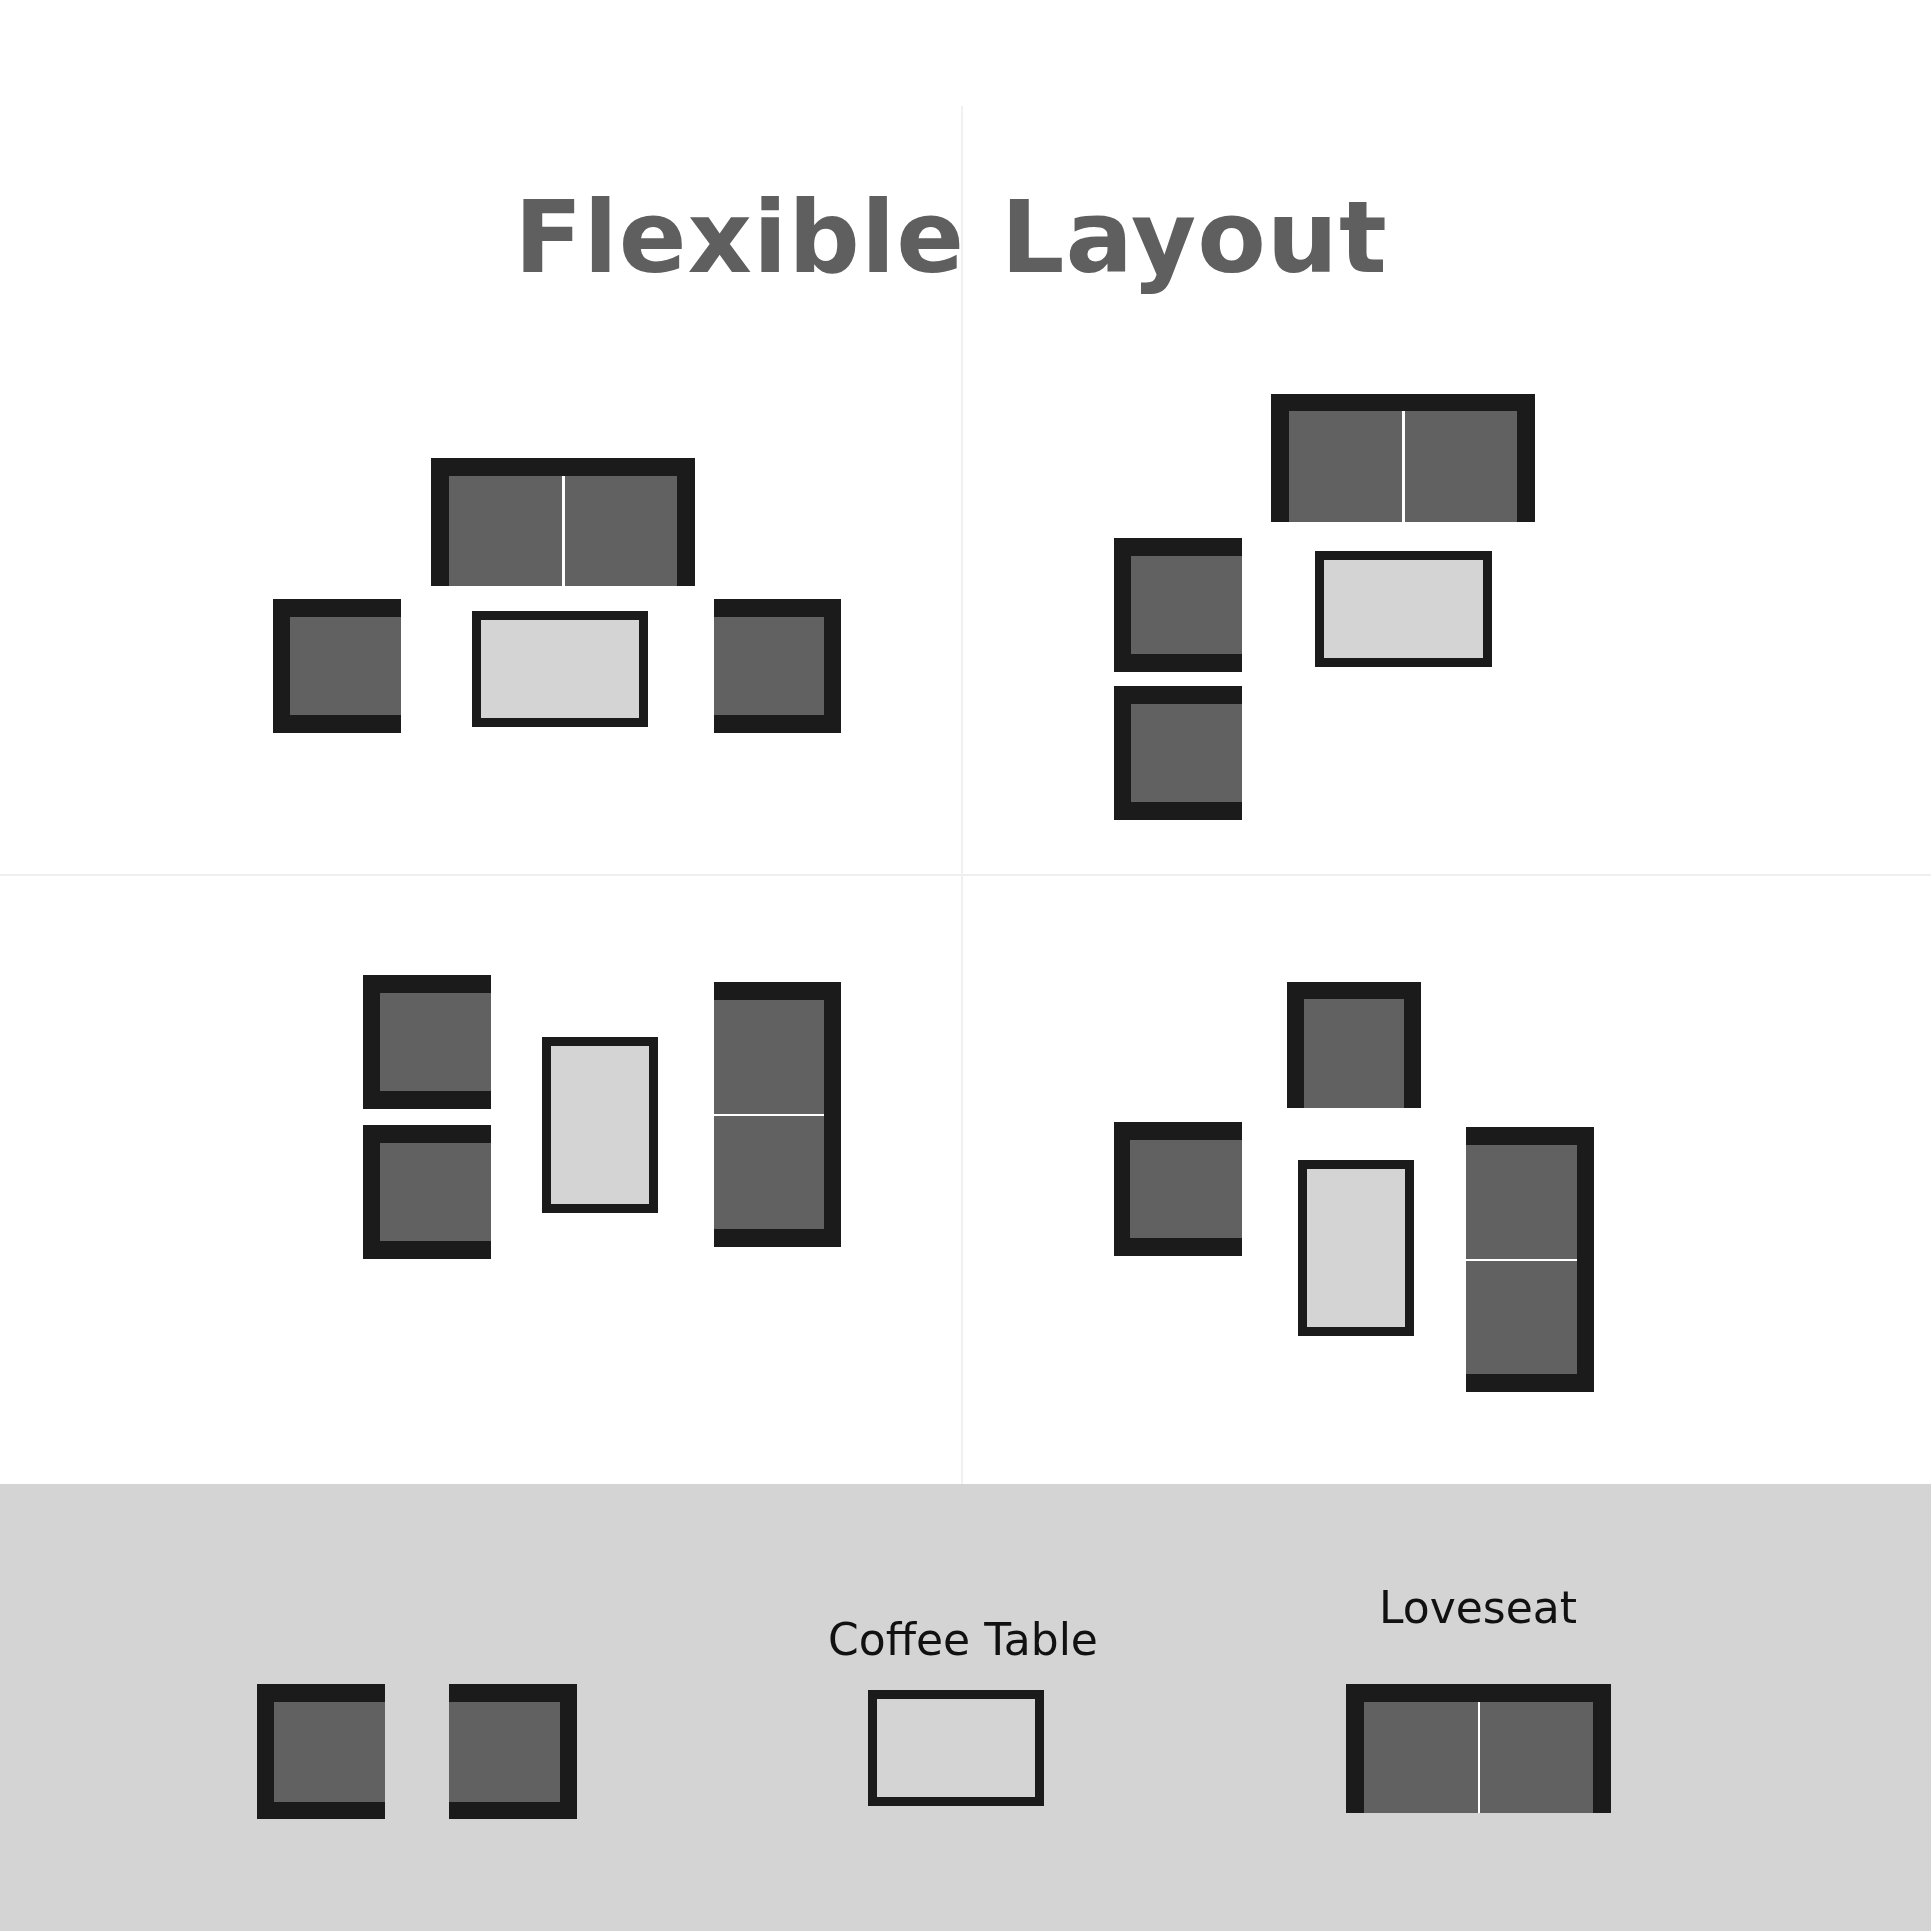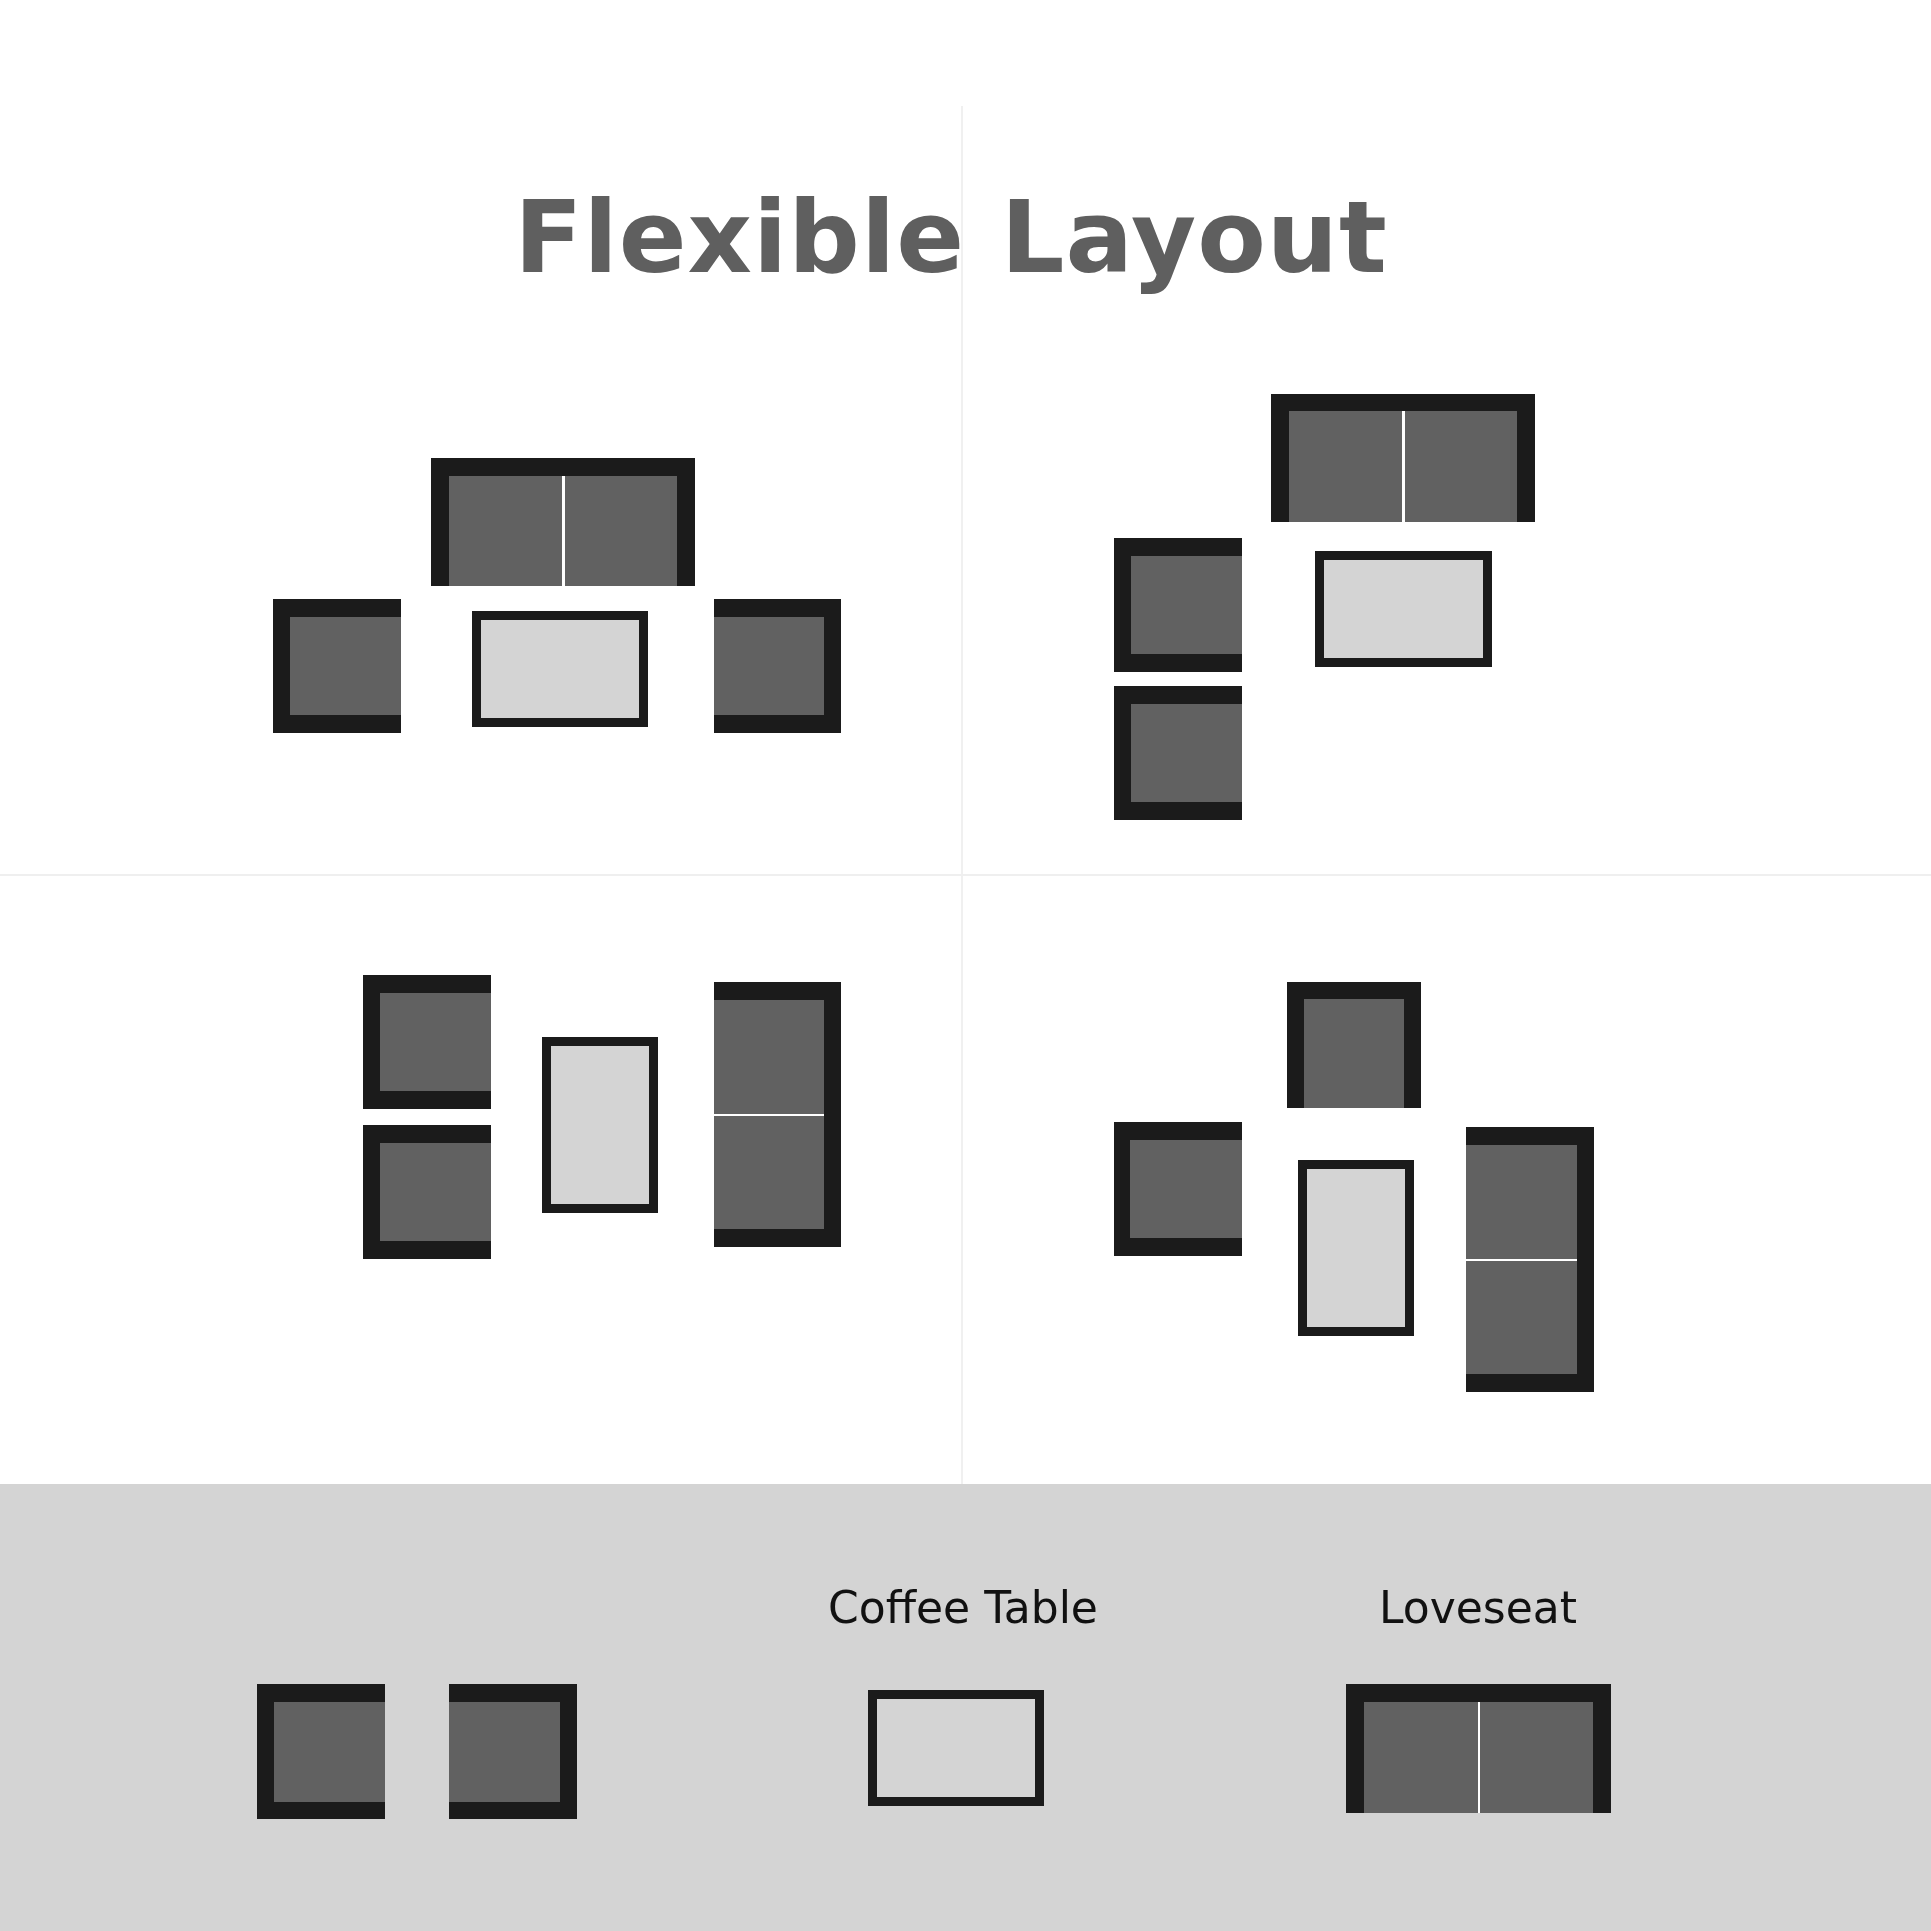--- a/index.html
+++ b/index.html
@@ -83,21 +83,21 @@
   </div>
   <div class="table" style="left:1298px;top:1160px;width:116px;height:176px;"></div>
   <div class="piece frame" style="left:1466px;top:1127px;width:128px;height:265px;">
     <div class="seat" style="left:0;top:18.3px;right:17.4px;bottom:18.3px;">
         <div class="divider-h" style="top:50%;margin-top:-1px;"></div>
       </div>
   </div>
 </div>
 
 <div class="legend">
-  <div class="legend-label" style="left:770px;">Coffee Table</div>
+  <div class="legend-label" style="left:770px;margin-top:32px;">Coffee Table</div>
   <div class="legend-label" style="left:1285px;">Loveseat</div>
 
   <div class="piece frame" style="left:257px;top:200px;width:128px;height:135px;">
     <div class="seat" style="left:17.4px;top:18.3px;right:0;bottom:17.4px;"></div>
   </div>
   <div class="piece frame" style="left:449px;top:200px;width:128px;height:135px;">
     <div class="seat" style="left:0;top:18.3px;right:17.4px;bottom:17.4px;"></div>
   </div>
 
   <div class="table" style="left:868px;top:206px;width:176px;height:116px;"></div>

